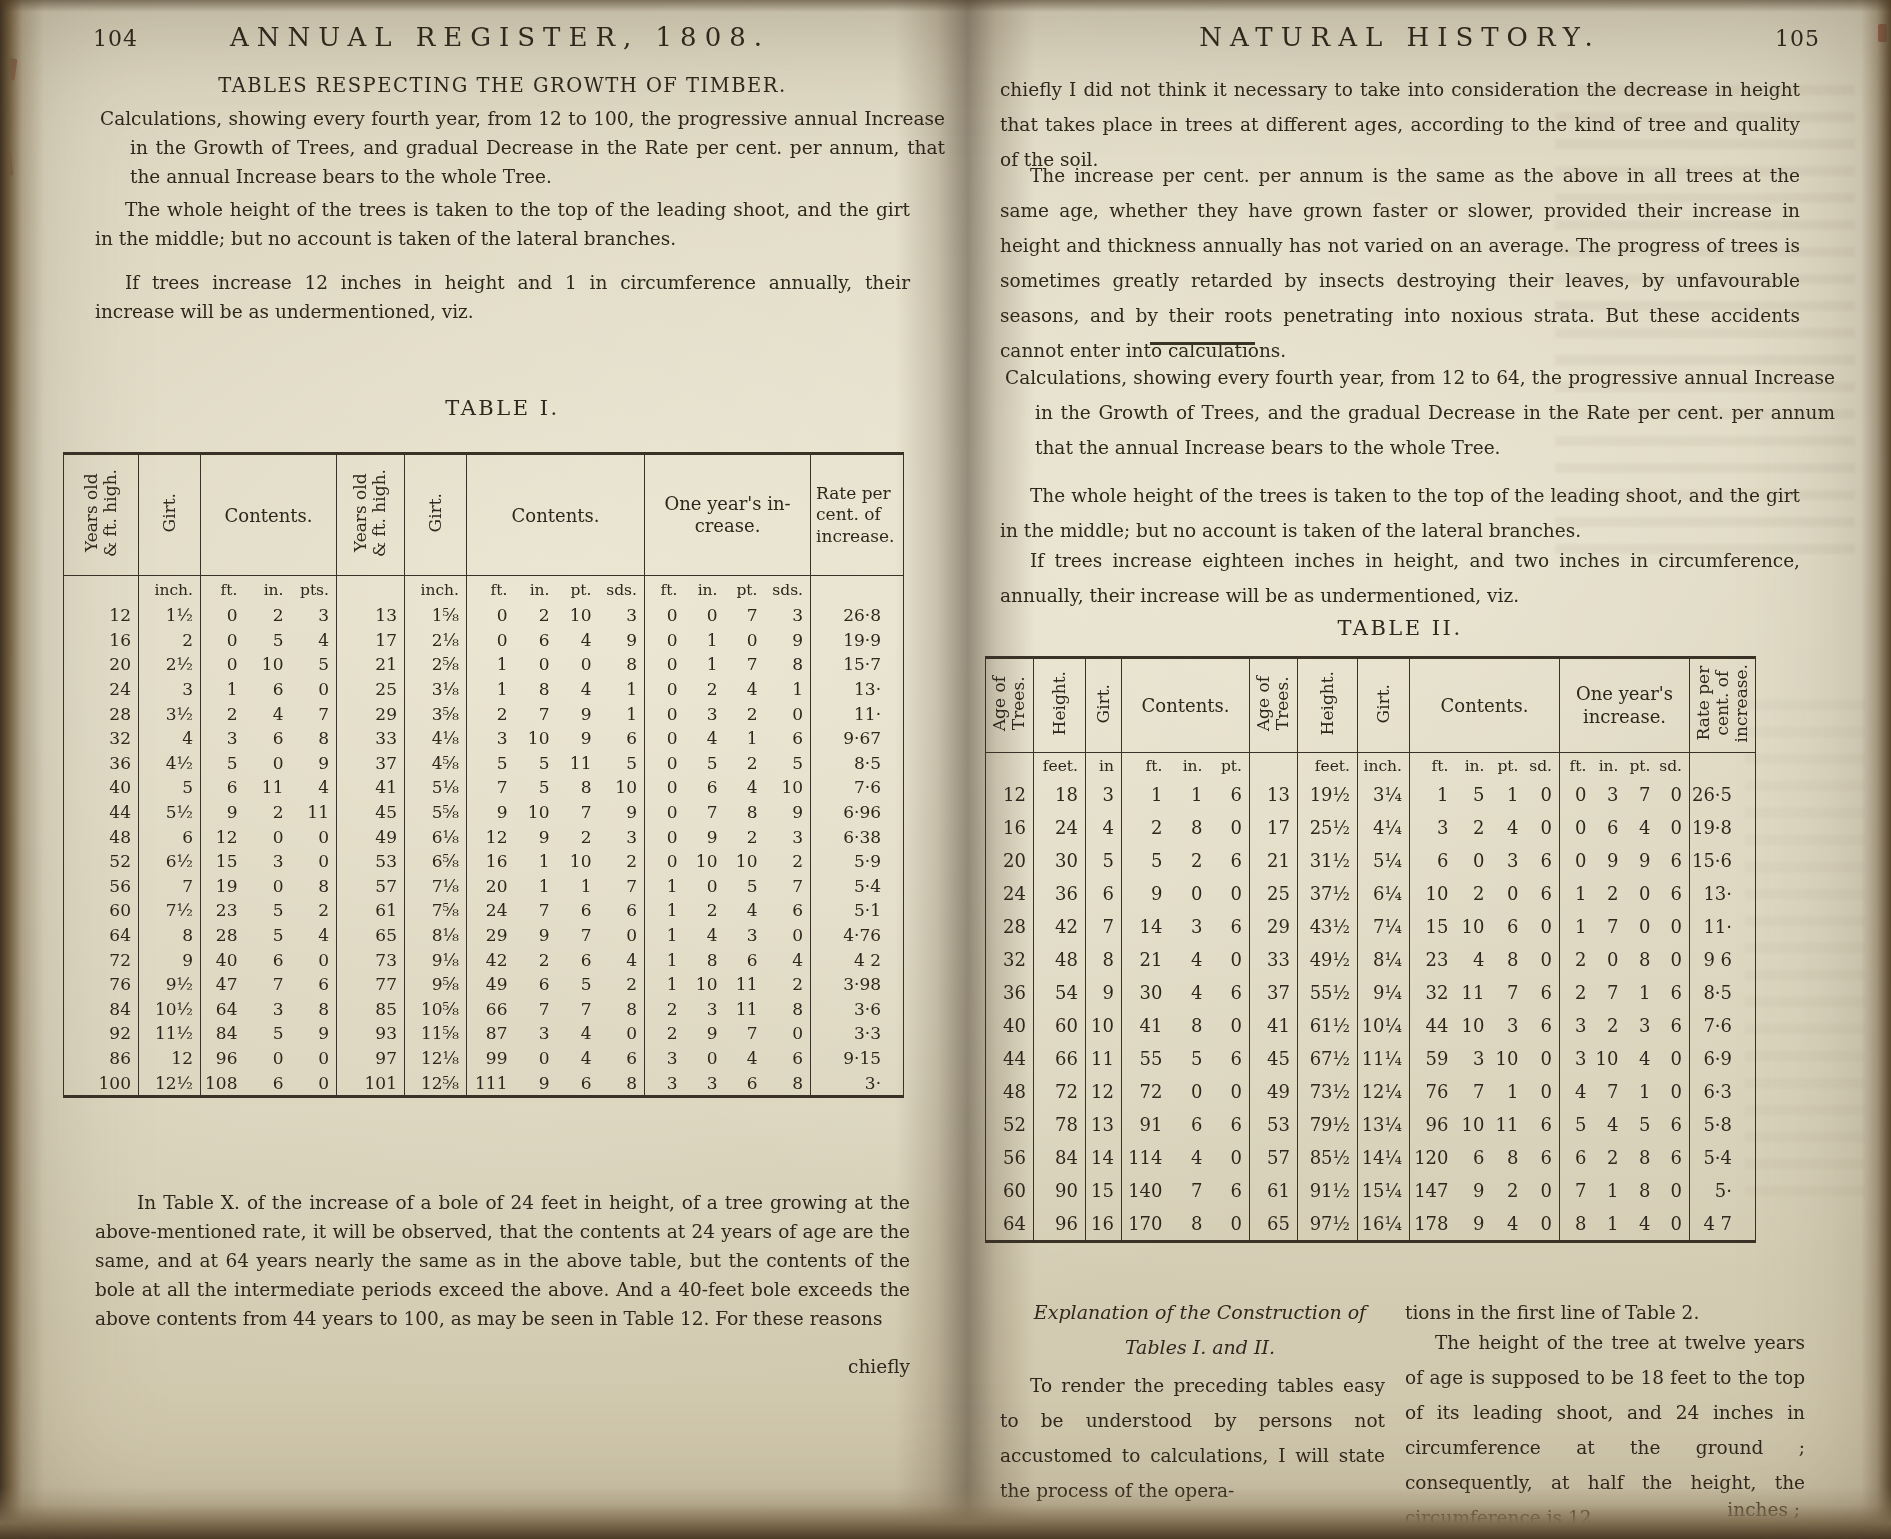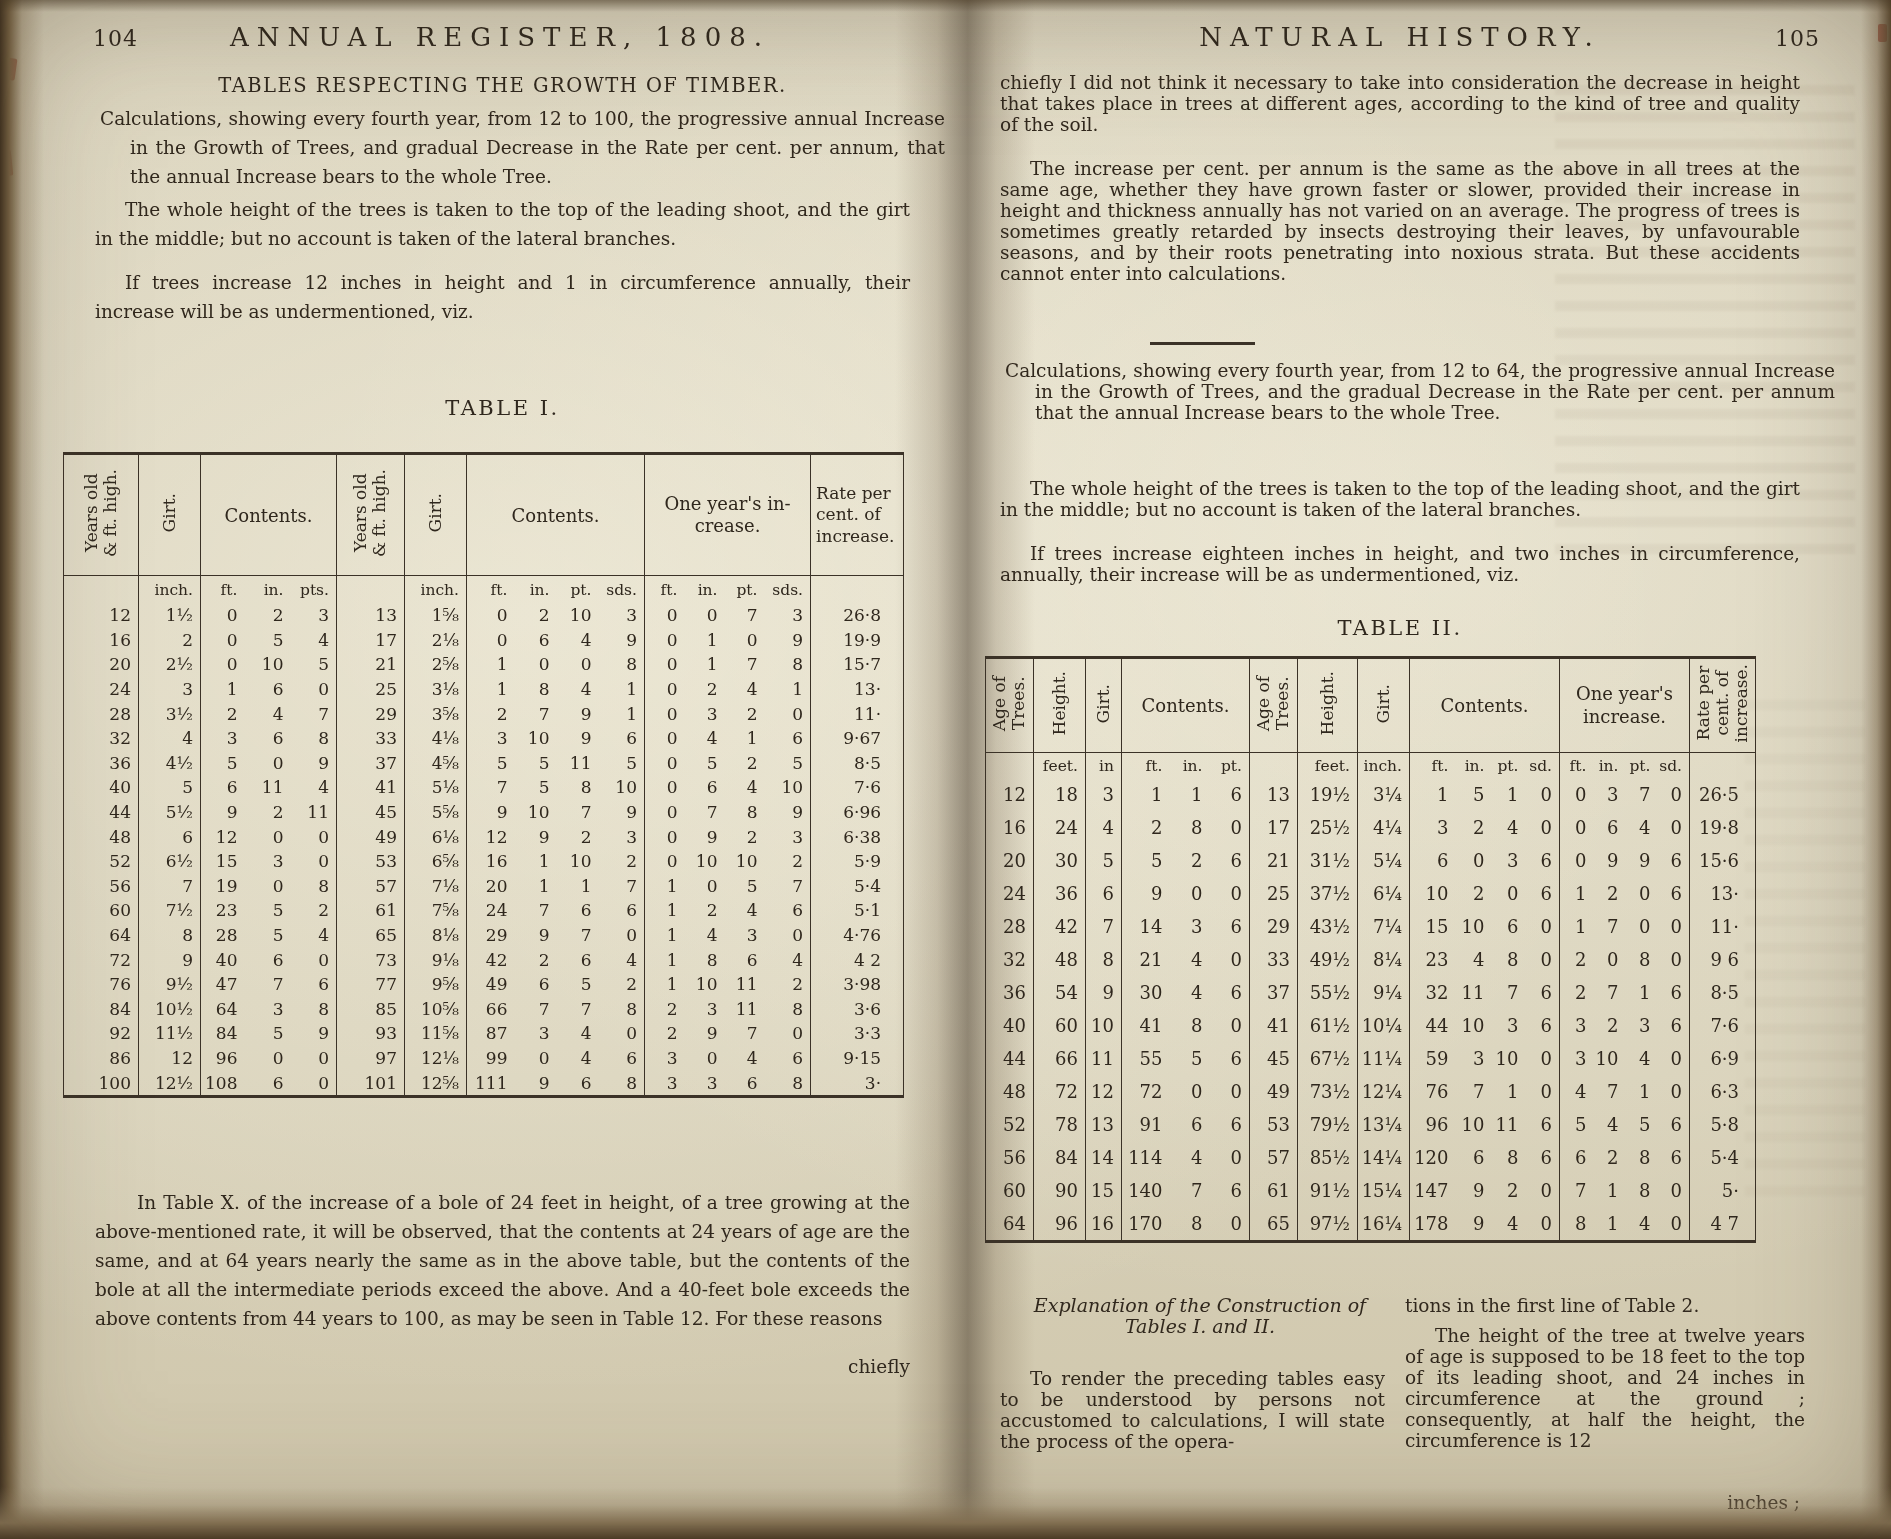--- a/index.html
+++ b/index.html
@@ -27,21 +27,21 @@
     background:linear-gradient(0deg,#4c3c27 0,#8c795a 16px,rgba(160,142,110,.35) 34px,rgba(160,142,110,0) 52px);}
   .edge-top{position:absolute;left:0;top:0;width:1891px;height:12px;
     background:linear-gradient(180deg,rgba(70,55,35,.55),rgba(70,55,35,0));}
   .ghost{position:absolute;pointer-events:none;filter:blur(1.5px);opacity:.55;
     background:repeating-linear-gradient(180deg,rgba(118,102,76,.13) 0 10px,rgba(118,102,76,0) 10px 27px);}
   .mark{position:absolute;background:#9e3226;opacity:.8;border-radius:2px;}
 
   .abs{position:absolute;}
   .para{font-size:18.5px;text-align:justify;color:#31281d;}
   .lp .para{line-height:29px;width:815px;}
-  .rp .para{line-height:21px;width:800px;}
+  .rp .para{line-height:35px;width:800px;}
   .hang{text-indent:-30px;padding-left:30px;}
   .ind{text-indent:30px;}
   .pagenum{font-size:22px;letter-spacing:1px;text-align:right;}
   .running{font-size:26px;letter-spacing:8px;text-align:center;white-space:nowrap;}
   .sectitle{font-size:19.5px;letter-spacing:1.5px;text-align:center;width:100%;}
   .caption{font-size:21px;letter-spacing:2.5px;text-align:center;}
   .catchword{font-size:18.5px;text-align:right;}
   .rule{background:#3b3227;height:3px;}
   .ital{font-style:italic;}
   .rightline{text-align:right;}
@@ -57,21 +57,21 @@
   tr.units th{font-size:15.5px;text-align:right;padding-right:7px;vertical-align:middle;}
   #table1 tr.units th{height:27px;}
   #table2 tr.units th{height:25px;}
   #table1 tr.mainhead th{height:120px;}
   #table2 tr.mainhead th{height:93px;}
   .v{writing-mode:vertical-rl;transform:rotate(180deg);white-space:pre-line;display:inline-block;
      line-height:1.12;font-size:17px;}
   .pre{white-space:pre-line;line-height:1.25;}
   .rate-h1{text-align:left !important;padding-left:5px;font-size:17px !important;}
   #table1 td:last-child{padding-right:22px;}
-  #table2 td:last-child{padding-right:16px;}
+  #table2 td:last-child{padding-right:23px;}
 </style>
 </head>
 <body>
 
 <div class="scan"></div>
 <div class="gutter"></div>
 <div class="ghost" style="left:1555px;top:85px;width:300px;height:480px;"></div>
 <div class="ghost" style="left:1745px;top:700px;width:120px;height:500px;opacity:.35;"></div>
 
 <div class="lp">

